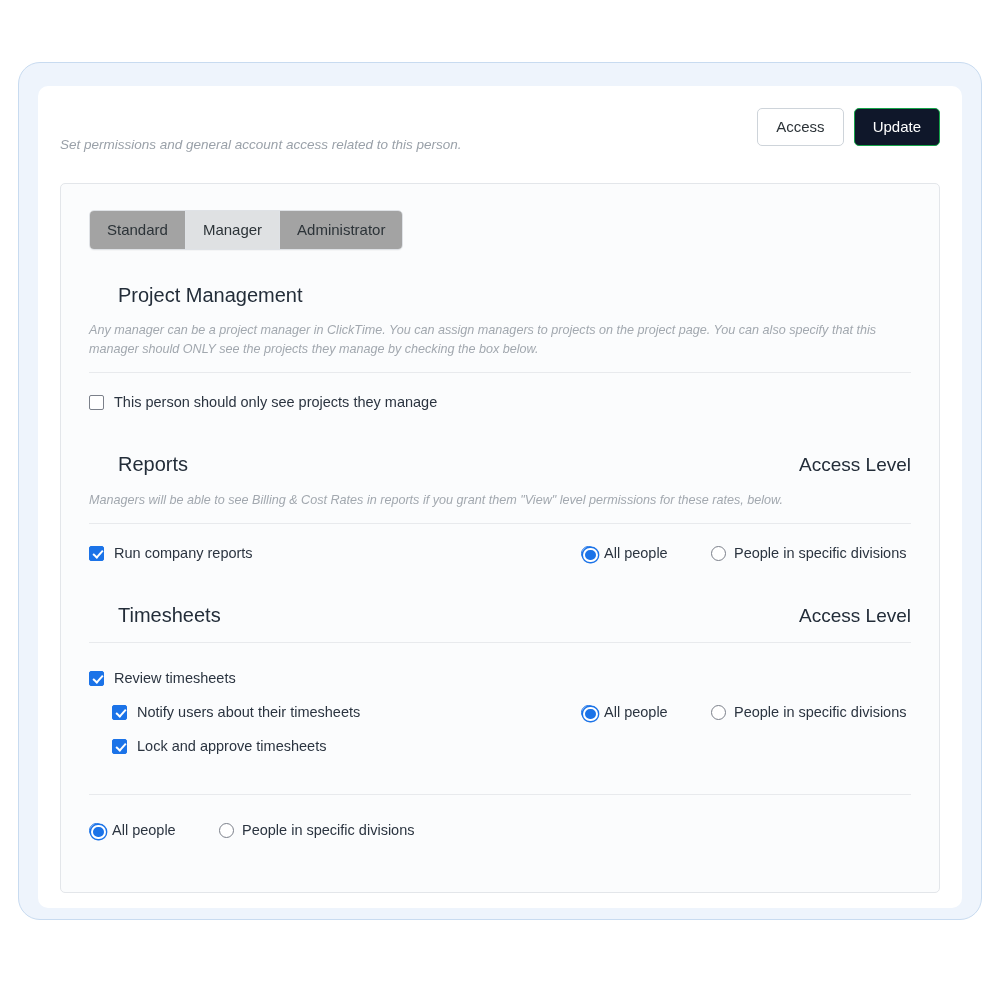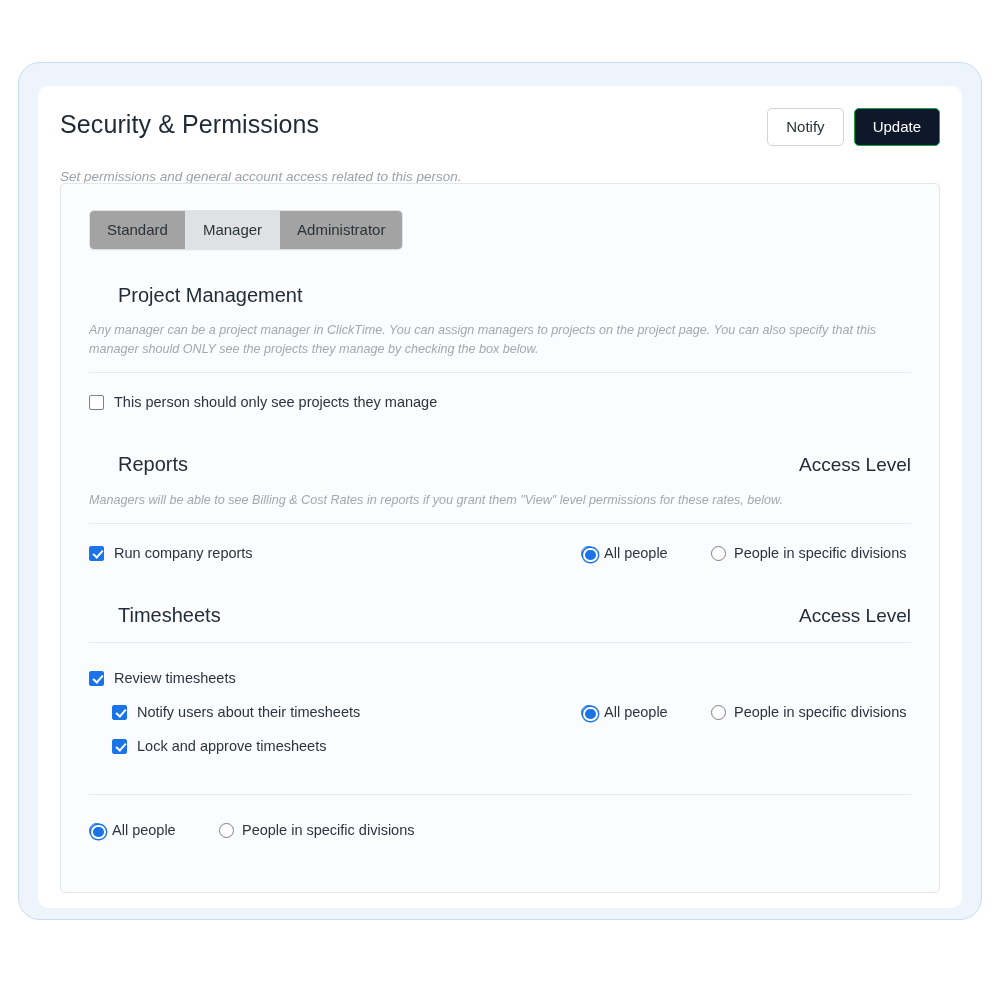--- a/index.html
+++ b/index.html
@@ -224,25 +224,24 @@
   .spacer-18 { height: 18px; }
 </style>
 </head>
 <body>
 
 <div id="outer-frame"></div>
 
 <div id="card">
 
   <div id="card-header">
-    <div id="page-title">Security &amp; Permissions</div>
     <div id="page-subtitle">Set permissions and general account access related to this person.</div>
 
     <div id="header-actions">
-      <div class="btn" id="cancel-button">Notify</div>
+      <div class="btn" id="cancel-button">Access</div>
       <div class="btn" id="update-button">Update</div>
     </div>
   </div>
 
   <div id="inner-panel">
     <div id="panel-inner-pad">
 
       
       <div id="tab-group">
         <div class="tab">Standard</div>

